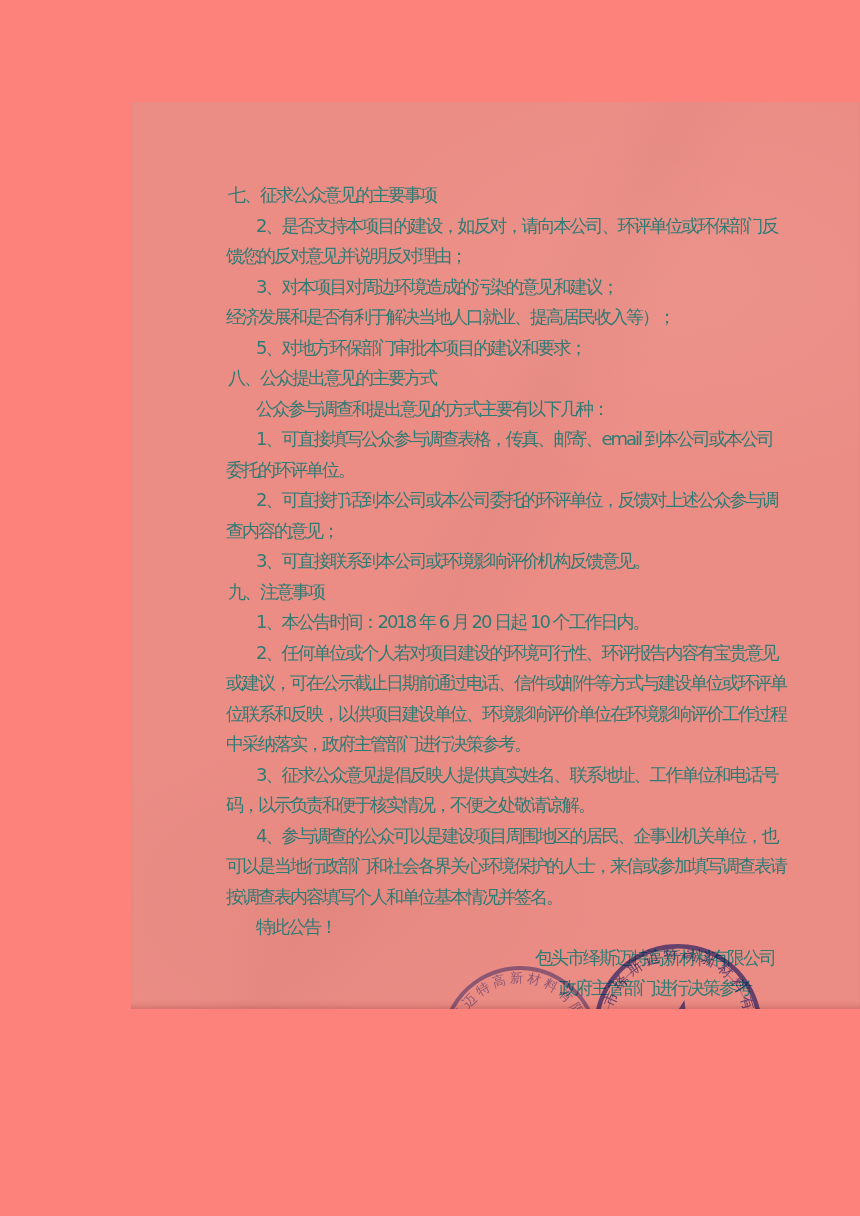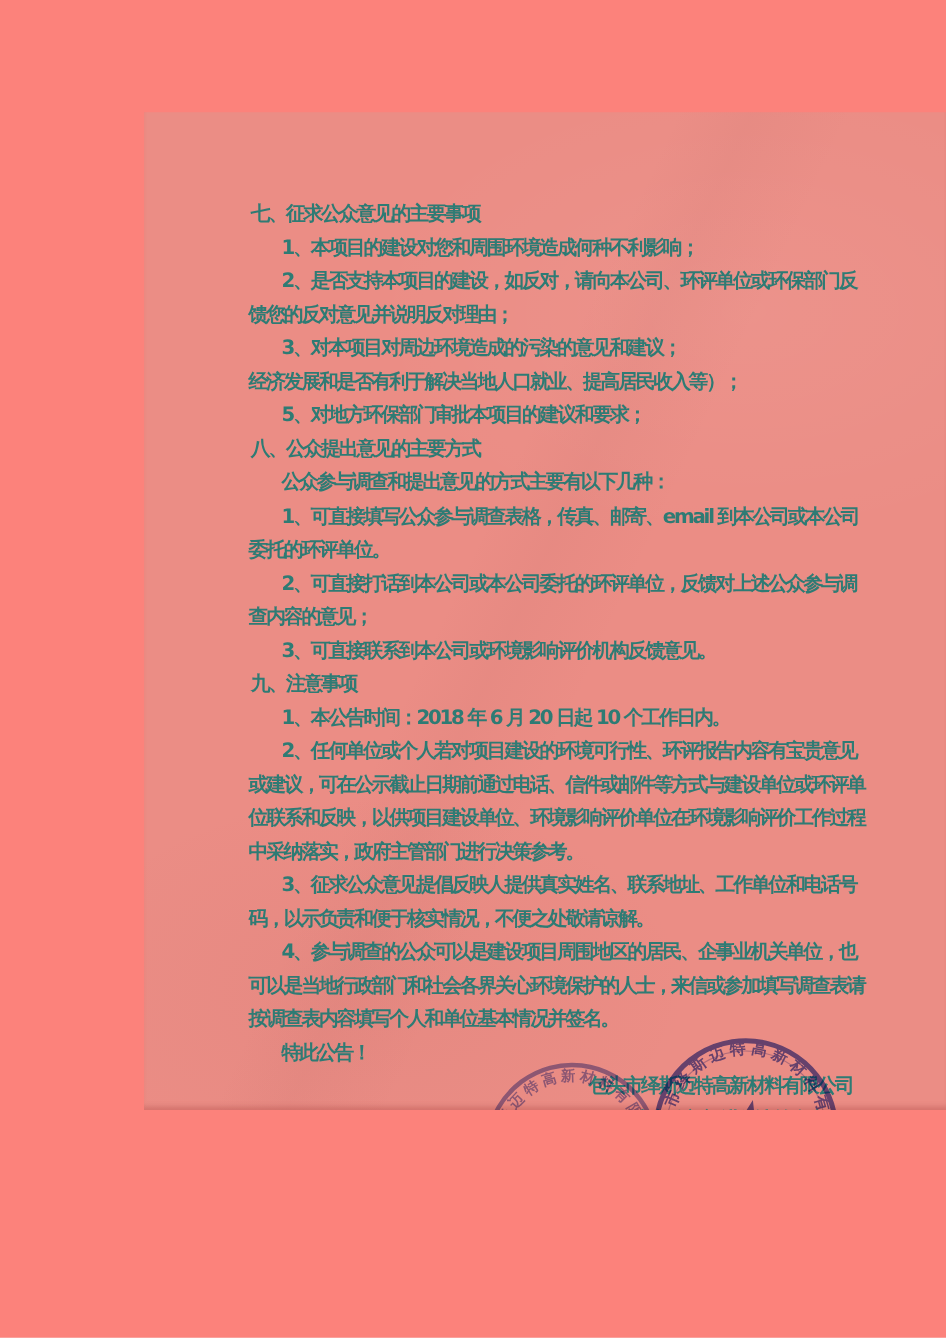--- a/index.html
+++ b/index.html
@@ -10,21 +10,20 @@
   }
   .paper{
     position:absolute;left:131px;top:102px;width:729px;height:907px;
     background:
       radial-gradient(ellipse 420px 260px at 28% 88%, rgba(140,70,70,0.06), transparent 70%),
       radial-gradient(ellipse 500px 300px at 75% 20%, rgba(255,255,255,0.05), transparent 70%),
       linear-gradient(115deg, transparent 42%, rgba(150,80,80,0.05) 48%, transparent 56%),
       #eb8d85;
     box-shadow: inset 0 -6px 5px -3px rgba(170,70,65,0.35);
     overflow:hidden;
-    font-weight:bold;
   }
   .content{
     position:absolute;left:95px;top:78px;width:570px;
     color:#2e7b74;
     font-size:18px;
     letter-spacing:-2px;
     line-height:30.5px;
   }
   .line{white-space:nowrap;height:30.5px;}
   .line-heading{text-indent:2px;}
@@ -42,21 +41,20 @@
   .stamp-left{left:303px;top:857px;width:172px;height:172px;opacity:0.62;transform:rotate(-15deg);}
   .stamp-right{left:455px;top:834px;width:184px;height:184px;opacity:0.88;transform:rotate(13deg);}
 </style>
 </head>
 <body>
 
 <div class="paper">
 
   <div class="content" id="doc-lines">
       <div class="line line-heading">七、征求公众意见的主要事项</div>
-      <div class="line line-para">1、本项目的建设对您和周围环境造成何种不利影响；</div>
       <div class="line line-para">2、是否支持本项目的建设，如反对，请向本公司、环评单位或环保部门反</div>
       <div class="line line-cont">馈您的反对意见并说明反对理由；</div>
       <div class="line line-para">3、对本项目对周边环境造成的污染的意见和建议；</div>
       <div class="line line-cont">经济发展和是否有利于解决当地人口就业、提高居民收入等）；</div>
       <div class="line line-para">5、对地方环保部门审批本项目的建议和要求；</div>
       <div class="line line-heading">八、公众提出意见的主要方式</div>
       <div class="line line-para">公众参与调查和提出意见的方式主要有以下几种：</div>
       <div class="line line-para">1、可直接填写公众参与调查表格，传真、邮寄、email 到本公司或本公司</div>
       <div class="line line-cont">委托的环评单位。</div>
       <div class="line line-para">2、可直接打话到本公司或本公司委托的环评单位，反馈对上述公众参与调</div>

